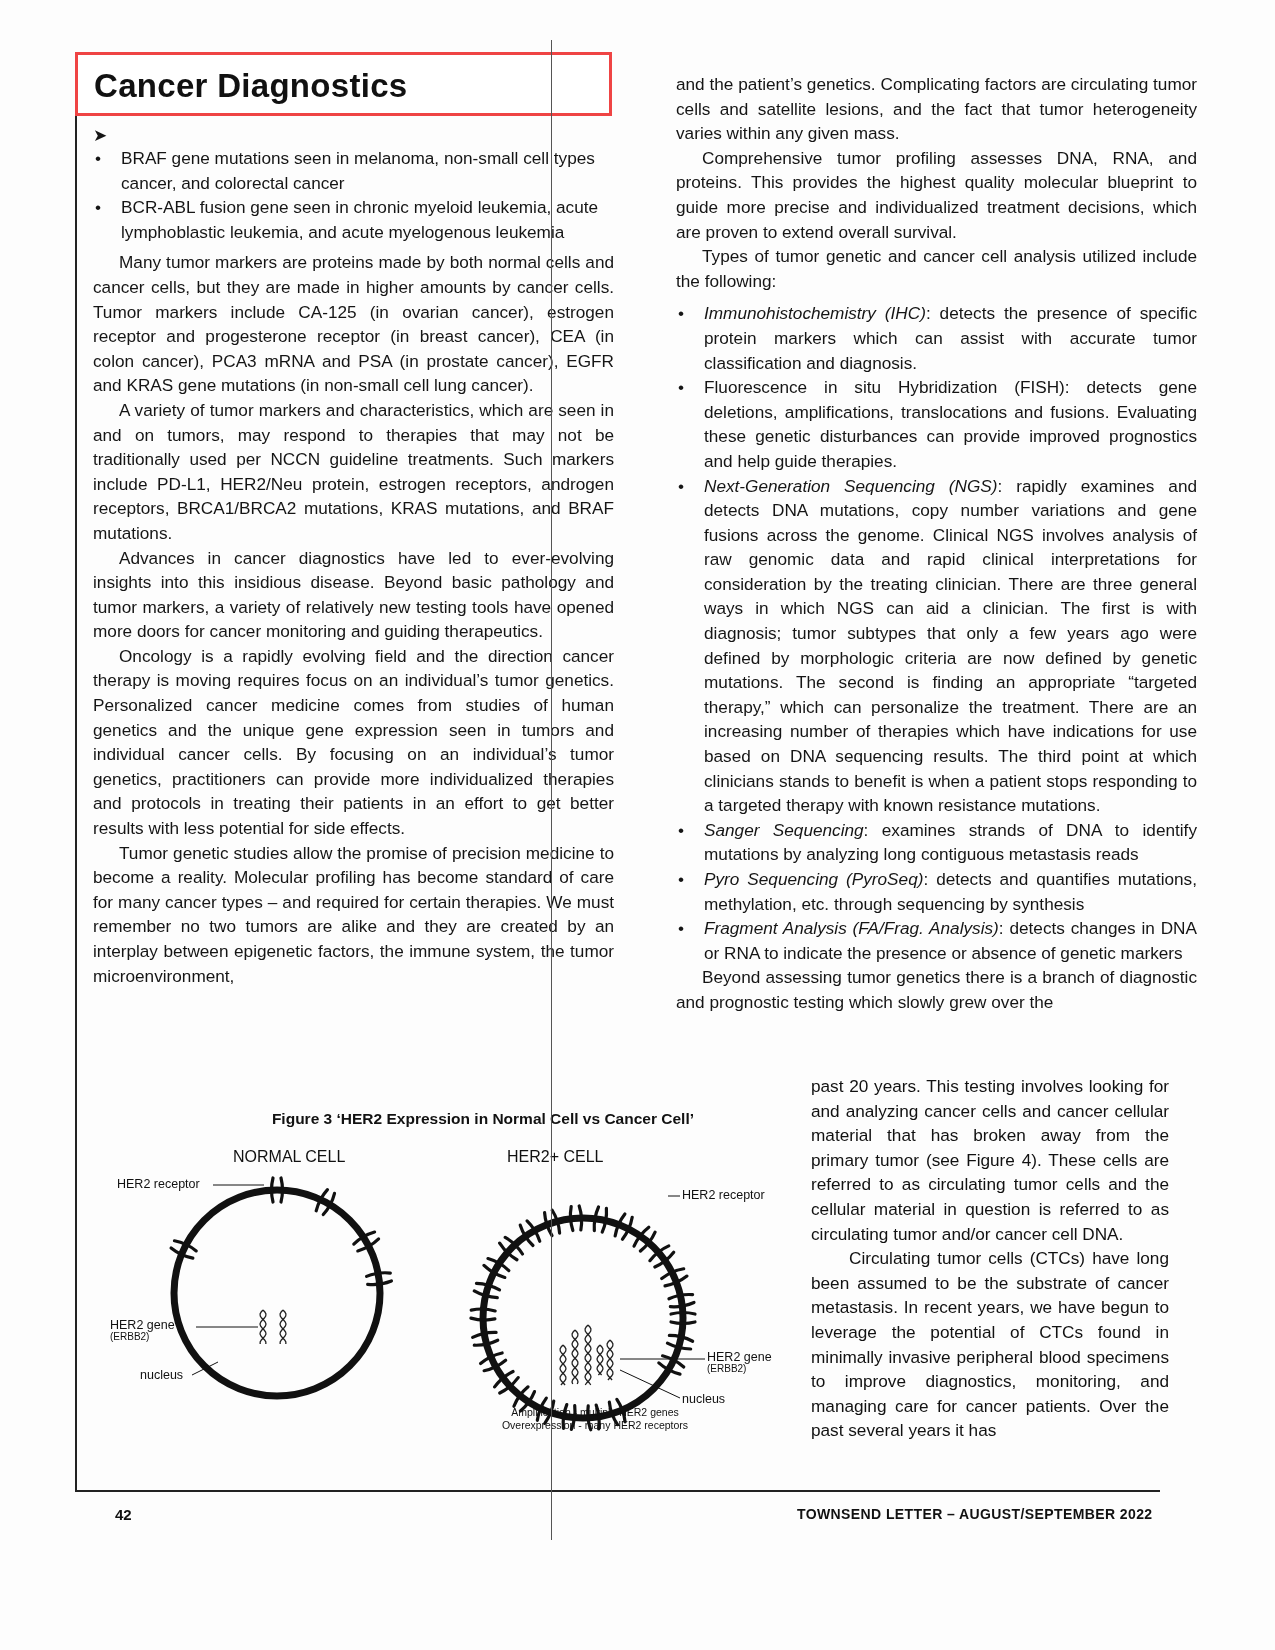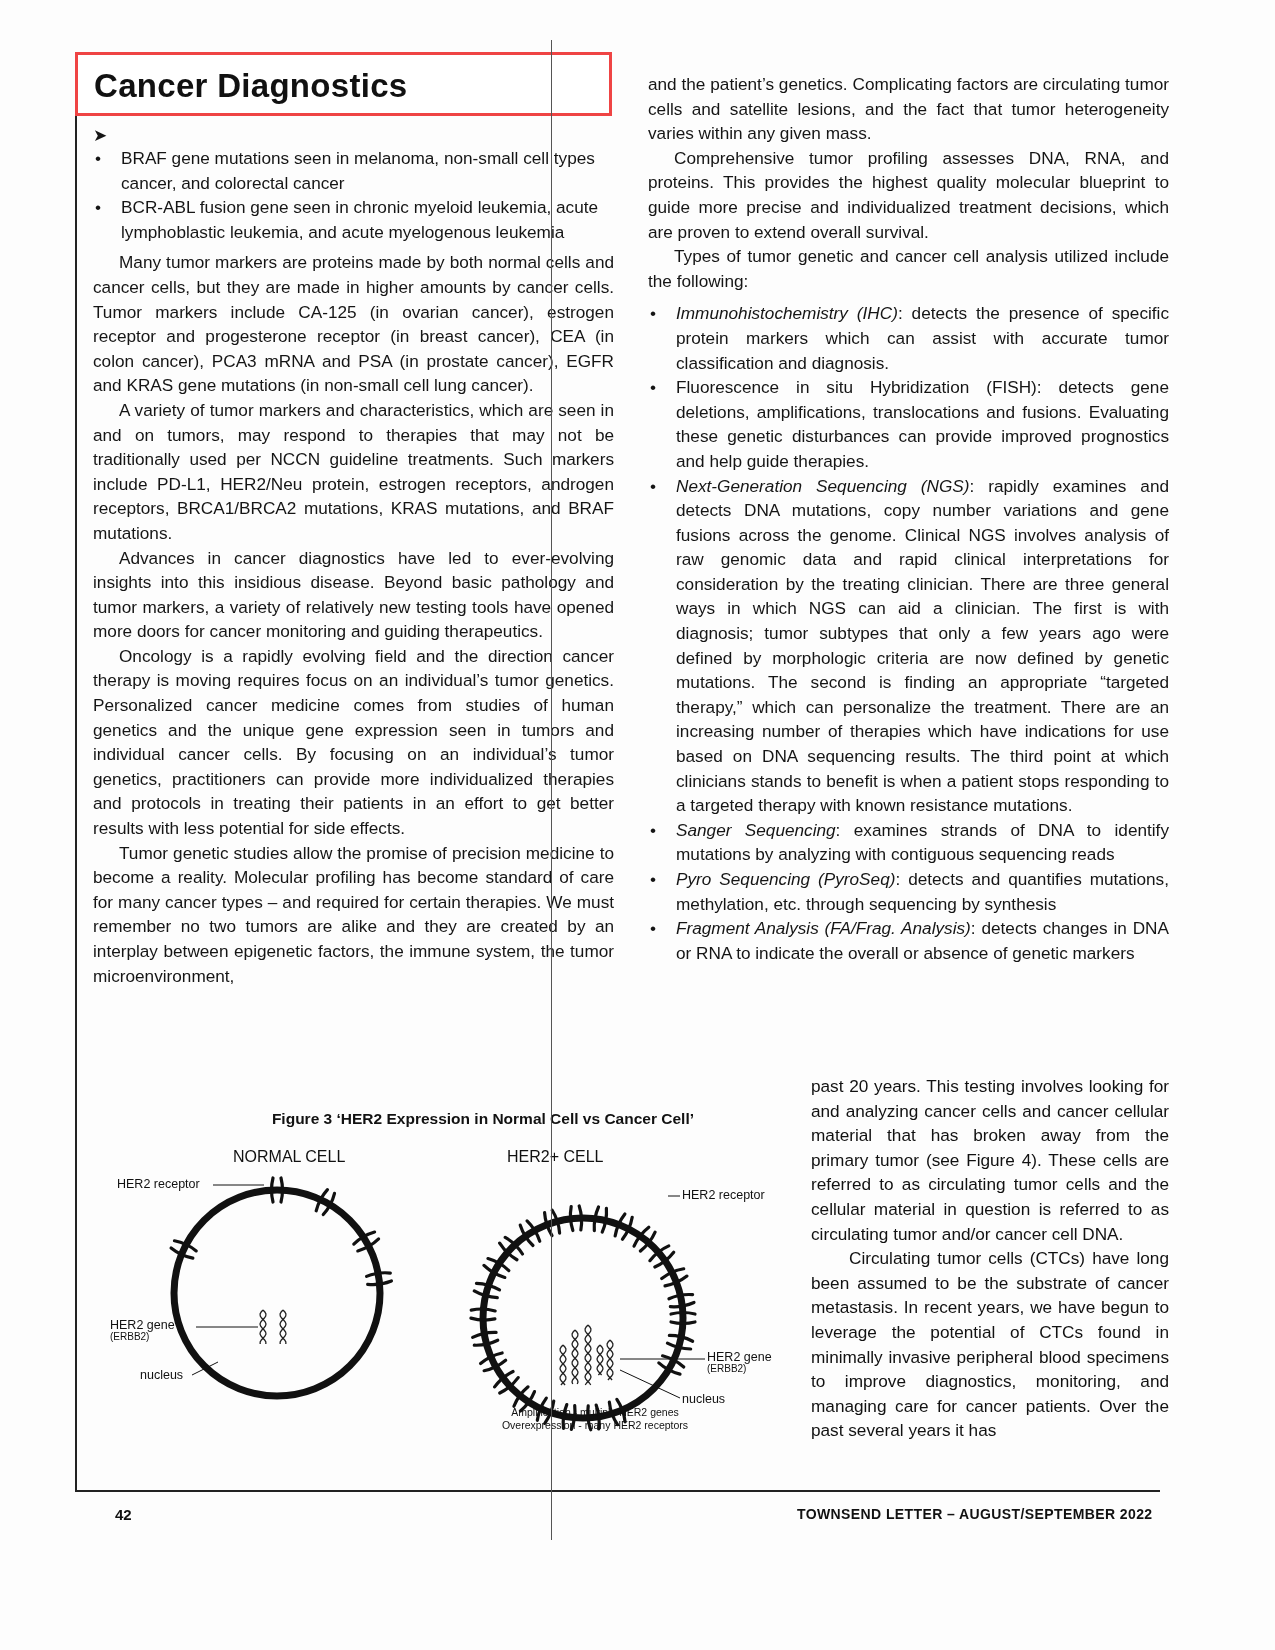--- a/index.html
+++ b/index.html
@@ -9,21 +9,21 @@
   .scan-line { position: absolute; left: 551px; top: 40px; width: 1px; height: 1500px; background: #555; }
   .frame-left { position: absolute; left: 75px; top: 52px; width: 2px; height: 1440px; background: #222; }
   .frame-bottom { position: absolute; left: 75px; top: 1490px; width: 1085px; height: 2px; background: #222; }
   .title-box { position: absolute; left: 75px; top: 52px; width: 537px; height: 64px;
                border: 3px solid #ef4444; box-sizing: border-box; background: #fff; }
   .title-box h1 { margin: 0; position: absolute; left: 16px; top: 12px;
                   font-family: "Liberation Sans", sans-serif; font-weight: bold; font-size: 33px; letter-spacing: 0.3px; }
   .col { position: absolute; font-family: "Liberation Sans", sans-serif; font-size: 17.2px;
          line-height: 24.6px; text-align: justify; color: #151515; }
   .col-left { left: 93px; top: 124px; width: 521px; }
-  .col-right { left: 648px; top: 72px; width: 521px; }
+  .col-right { left: 676px; top: 72px; width: 521px; }
   .arrow { font-size: 17px; height: 22px; }
   ul.bullets { list-style: none; margin: 0 0 6px 0; padding: 0; }
   ul.bullets li { position: relative; padding-left: 28px; text-align: left; }
   ul.bullets li .dot { position: absolute; left: 2px; top: 0; }
   .col-right ul.bullets li { text-align: justify; }
   p { margin: 0; text-indent: 26px; }
   p.noindent { text-indent: 0; }
   em { font-style: italic; }
   .figure-caption { position: absolute; left: 234px; top: 1110px; width: 460px; text-align: right;
                     font-family: "Liberation Sans", sans-serif; font-weight: bold; font-size: 15.5px; }
@@ -64,24 +64,25 @@
   </div>
 
   <div class="col col-right">
     <p class="noindent">and the patient’s genetics. Complicating factors are circulating tumor cells and satellite lesions, and the fact that tumor heterogeneity varies within any given mass.</p>
     <p>Comprehensive tumor profiling assesses DNA, RNA, and proteins. This provides the highest quality molecular blueprint to guide more precise and individualized treatment decisions, which are proven to extend overall survival.</p>
     <p style="margin-bottom:8px">Types of tumor genetic and cancer cell analysis utilized include the following:</p>
     <ul class="bullets">
       <li><span class="dot">•</span><em>Immunohistochemistry (IHC)</em><span>: detects the presence of specific protein markers which can assist with accurate tumor classification and diagnosis.</span></li>
       <li><span class="dot">•</span><span>Fluorescence in situ Hybridization (FISH)</span><span>: detects gene deletions, amplifications, translocations and fusions. Evaluating these genetic disturbances can provide improved prognostics and help guide therapies.</span></li>
       <li><span class="dot">•</span><em>Next-Generation Sequencing (NGS)</em><span>: rapidly examines and detects DNA mutations, copy number variations and gene fusions across the genome. Clinical NGS involves analysis of raw genomic data and rapid clinical interpretations for consideration by the treating clinician. There are three general ways in which NGS can aid a clinician. The first is with diagnosis; tumor subtypes that only a few years ago were defined by morphologic criteria are now defined by genetic mutations. The second is finding an appropriate “targeted therapy,” which can personalize the treatment. There are an increasing number of therapies which have indications for use based on DNA sequencing results. The third point at which clinicians stands to benefit is when a patient stops responding to a targeted therapy with known resistance mutations.</span></li>
-      <li><span class="dot">•</span><em>Sanger Sequencing</em><span>: examines strands of DNA to identify mutations by analyzing with contiguous sequencing reads</span></li>
+      <li><span class="dot">•</span><em>Sanger Sequencing</em><span>: examines strands of DNA to identify mutations by analyzing long contiguous metastasis reads</span></li>
       <li><span class="dot">•</span><em>Pyro Sequencing (PyroSeq)</em><span>: detects and quantifies mutations, methylation, etc. through sequencing by synthesis</span></li>
-      <li><span class="dot">•</span><em>Fragment Analysis (FA/Frag. Analysis)</em><span>: detects changes in DNA or RNA to indicate the overall or absence of genetic markers</span></li>
+      <li><span class="dot">•</span><em>Fragment Analysis (FA/Frag. Analysis)</em><span>: detects changes in DNA or RNA to indicate the presence or absence of genetic markers</span></li>
     </ul>
+    <p style="margin-top:-6px">Beyond assessing tumor genetics there is a branch of diagnostic and prognostic testing which slowly grew over the</p>
   </div>
 
   <div class="wrap-text">
     <p class="noindent">past 20 years. This testing involves looking for and analyzing cancer cells and cancer cellular material that has broken away from the primary tumor (see Figure 4). These cells are referred to as circulating tumor cells and the cellular material in question is referred to as circulating tumor and/or cancer cell DNA.</p>
     <p style="text-indent:38px">Circulating tumor cells (CTCs) have long been assumed to be the substrate of cancer metastasis. In recent years, we have begun to leverage the potential of CTCs found in minimally invasive peripheral blood specimens to improve diagnostics, monitoring, and managing care for cancer patients. Over the past several years it has</p>
   </div>
 
   <div class="figure-caption">Figure 3 ‘HER2 Expression in Normal Cell vs Cancer Cell’</div>
   <div class="cell-title" style="left:233px; top:1148px;">NORMAL CELL</div>
   <div class="cell-title" style="left:507px; top:1148px;">HER2+ CELL</div>

